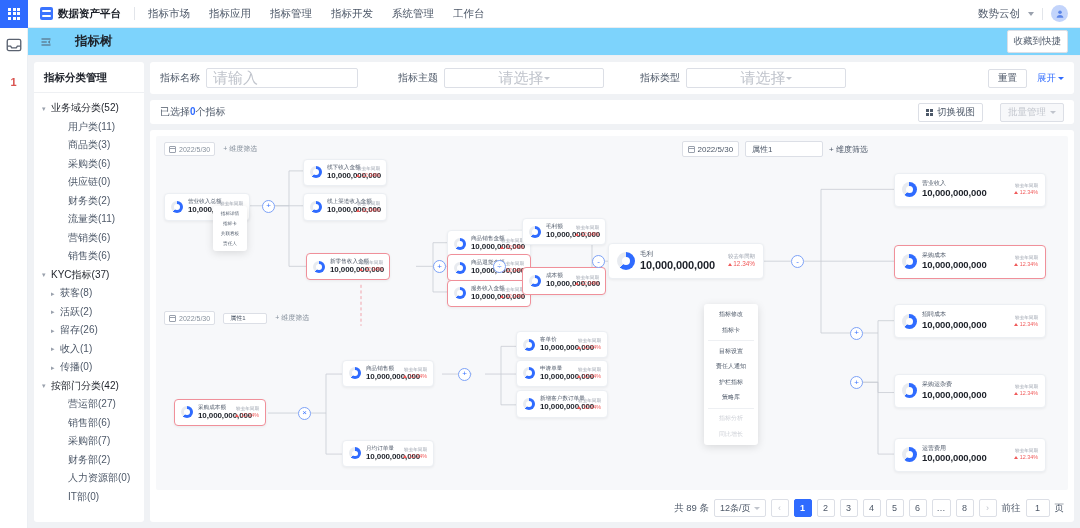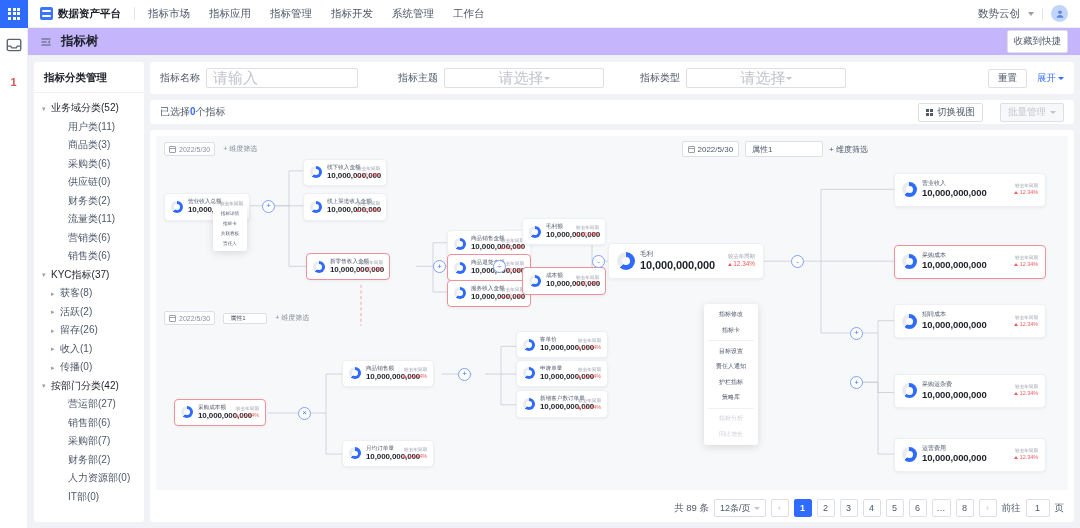--- a/index.html
+++ b/index.html
@@ -30,21 +30,21 @@
   .avatar { width:17px;height:17px;border-radius:50%;background:#c3d4fb;display:flex;align-items:center;justify-content:center;}
   .avatar svg{width:10px;height:10px;}
   
   .wrap { display:flex; height:500px; }
   
   .rail { width:28px; background:#fff; flex:0 0 28px; display:flex; flex-direction:column; align-items:center; padding-top:8px; border-right:1px solid #eceff3;}
   .rail-ico { width:18px;height:18px;display:flex;align-items:center;justify-content:center;color:#5a6270;}
   .rail-num { font-size:11px;color:#d9534f;margin-top:22px;font-weight:600;}
   
   .content { flex:1; display:flex; flex-direction:column; min-width:0;}
-  .pagehead { height:28px; background:#c4b5fd; display:flex; align-items:center; gap:9px; padding:0 12px; border-bottom:1px solid #eceff3;}
+  .pagehead { height:28px; background:#7dd3fc; display:flex; align-items:center; gap:23px; padding:0 12px; border-bottom:1px solid #eceff3;}
   .collapse-ico{ color:#4e5969; display:flex; align-items:center;}
   .page-title { font-size:12.5px; font-weight:700; color:#1d2129;}
   .fav-btn { margin-left:auto; border:1px solid #dcdfe6; background:#fff; border-radius:2px; font-size:9.5px; color:#4e5969; padding:4px 6px; cursor:pointer;}
   .main { flex:1; display:flex; padding:6px; gap:6px; min-height:0;}
   
   .side { width:110px; flex:0 0 110px; background:#fff; border-radius:3px; display:flex; flex-direction:column; min-height:0;}
   .side-title { font-size:10.5px; color:#1d2129; font-weight:600; padding:9px 10px 7px;}
   .side-hr { height:1px; background:#eef0f3; margin:0 0 4px;}
   .tree { overflow:hidden; padding:2px 0 0;}
   .tnode { display:flex; align-items:center; height:18.5px; font-size:10px; color:#4e5969; cursor:pointer; padding-left:8px; white-space:nowrap;}

